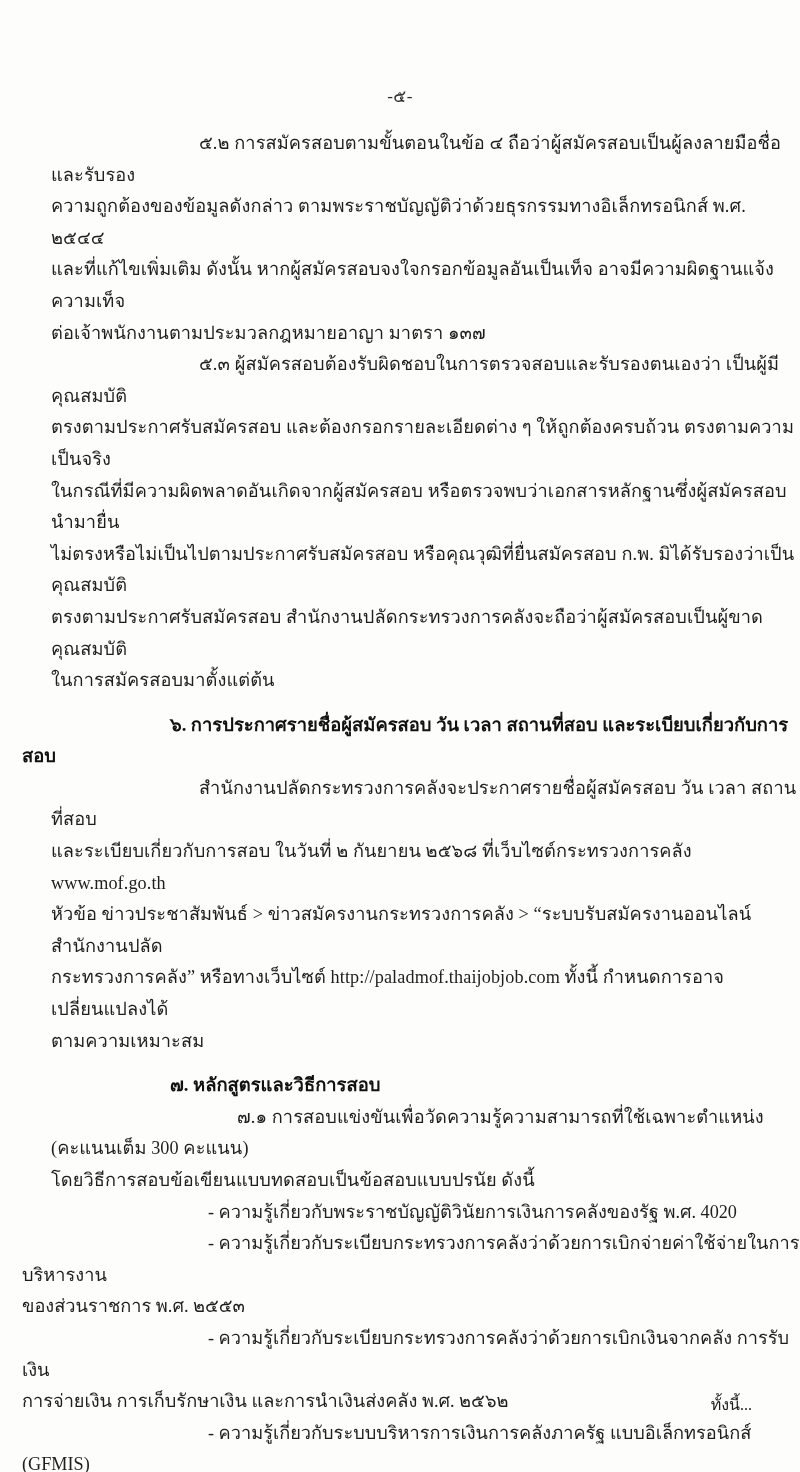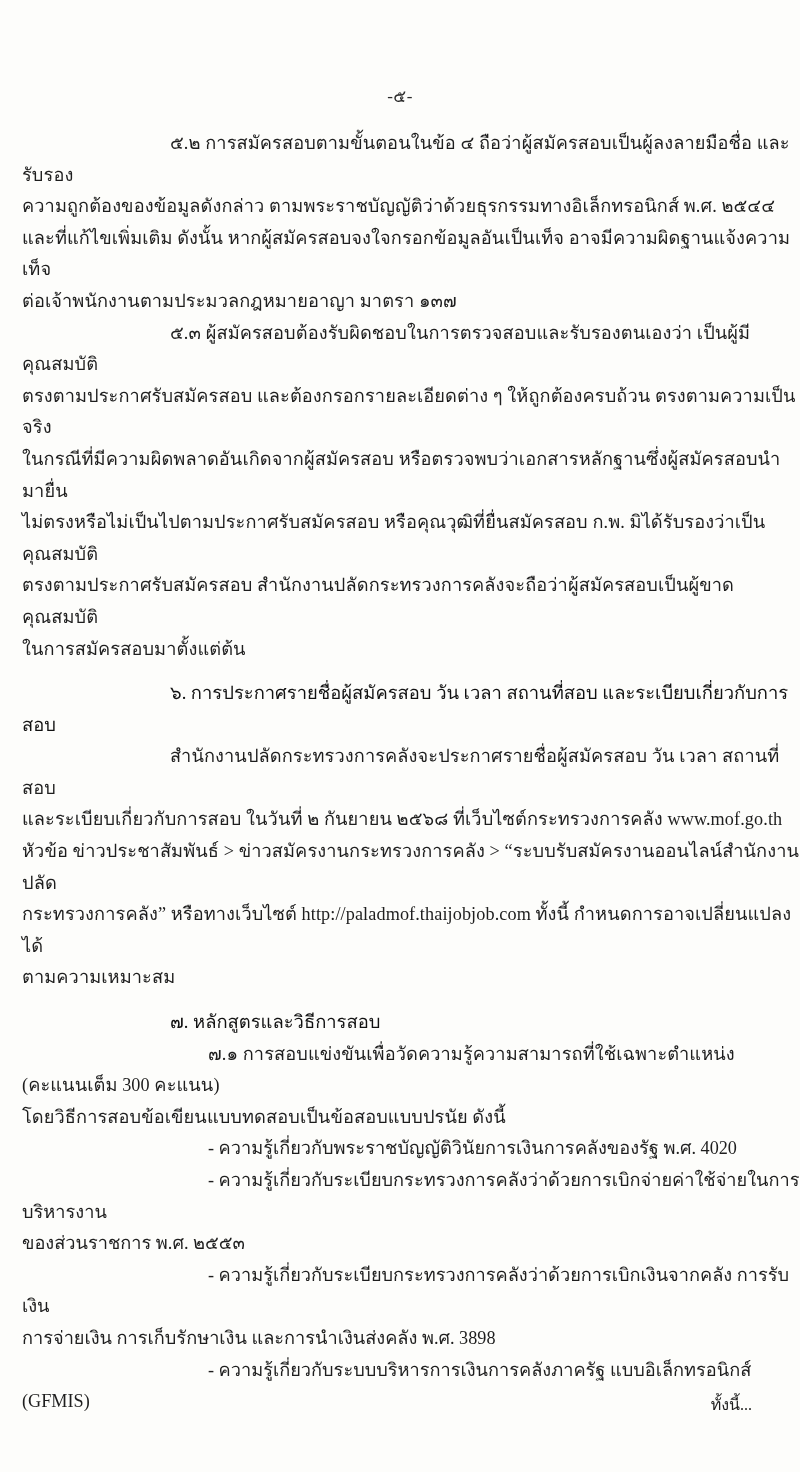--- a/index.html
+++ b/index.html
@@ -32,27 +32,28 @@
     left: 22px;
     width: 778px;
   }
   .para {
     font-size: 18.2px;
     line-height: 31.6px;
     text-align: left;
     white-space: pre-wrap;
     color: #1e1e1e;
     letter-spacing: 0.1px;
+    margin-left: 29px;
   }
   .indent-1 { text-indent: 148px; }
   .indent-2 { text-indent: 186px; }
   .heading {
     font-size: 18.4px;
     line-height: 31.6px;
-    font-weight: normal;
+    font-weight: bold;
     text-indent: 148px;
     color: #111111;
   }
   .gap-md { height: 13px; }
   .bullet-line {
     font-size: 18.2px;
     line-height: 31.6px;
     white-space: pre-wrap;
     text-indent: 186px;
     color: #1e1e1e;
@@ -110,21 +111,21 @@
 
     <div class="gap-md"></div>
     <div class="heading">๗. หลักสูตรและวิธีการสอบ</div>
     <div class="para indent-2">๗.๑ การสอบแข่งขันเพื่อวัดความรู้ความสามารถที่ใช้เฉพาะตำแหน่ง (คะแนนเต็ม 300 คะแนน)
 โดยวิธีการสอบข้อเขียนแบบทดสอบเป็นข้อสอบแบบปรนัย ดังนี้</div>
 
     <div class="bullet-line">- ความรู้เกี่ยวกับพระราชบัญญัติวินัยการเงินการคลังของรัฐ พ.ศ. 4020</div>
     <div class="bullet-line">- ความรู้เกี่ยวกับระเบียบกระทรวงการคลังว่าด้วยการเบิกจ่ายค่าใช้จ่ายในการบริหารงาน</div>
     <div class="bullet-cont">ของส่วนราชการ พ.ศ. ๒๕๕๓</div>
     <div class="bullet-line">- ความรู้เกี่ยวกับระเบียบกระทรวงการคลังว่าด้วยการเบิกเงินจากคลัง การรับเงิน</div>
-    <div class="bullet-cont">การจ่ายเงิน การเก็บรักษาเงิน และการนำเงินส่งคลัง พ.ศ. 3898</div>
+    <div class="bullet-cont">การจ่ายเงิน การเก็บรักษาเงิน และการนำเงินส่งคลัง พ.ศ. ๒๕๖๒</div>
     <div class="bullet-line">- ความรู้เกี่ยวกับระบบบริหารการเงินการคลังภาครัฐ แบบอิเล็กทรอนิกส์ (GFMIS)</div>
 
   </div>
 
   <div class="footer-note">ทั้งนี้...</div>
   <div class="overflow-fade"></div>
 
 </div>
 
 </body></html>

